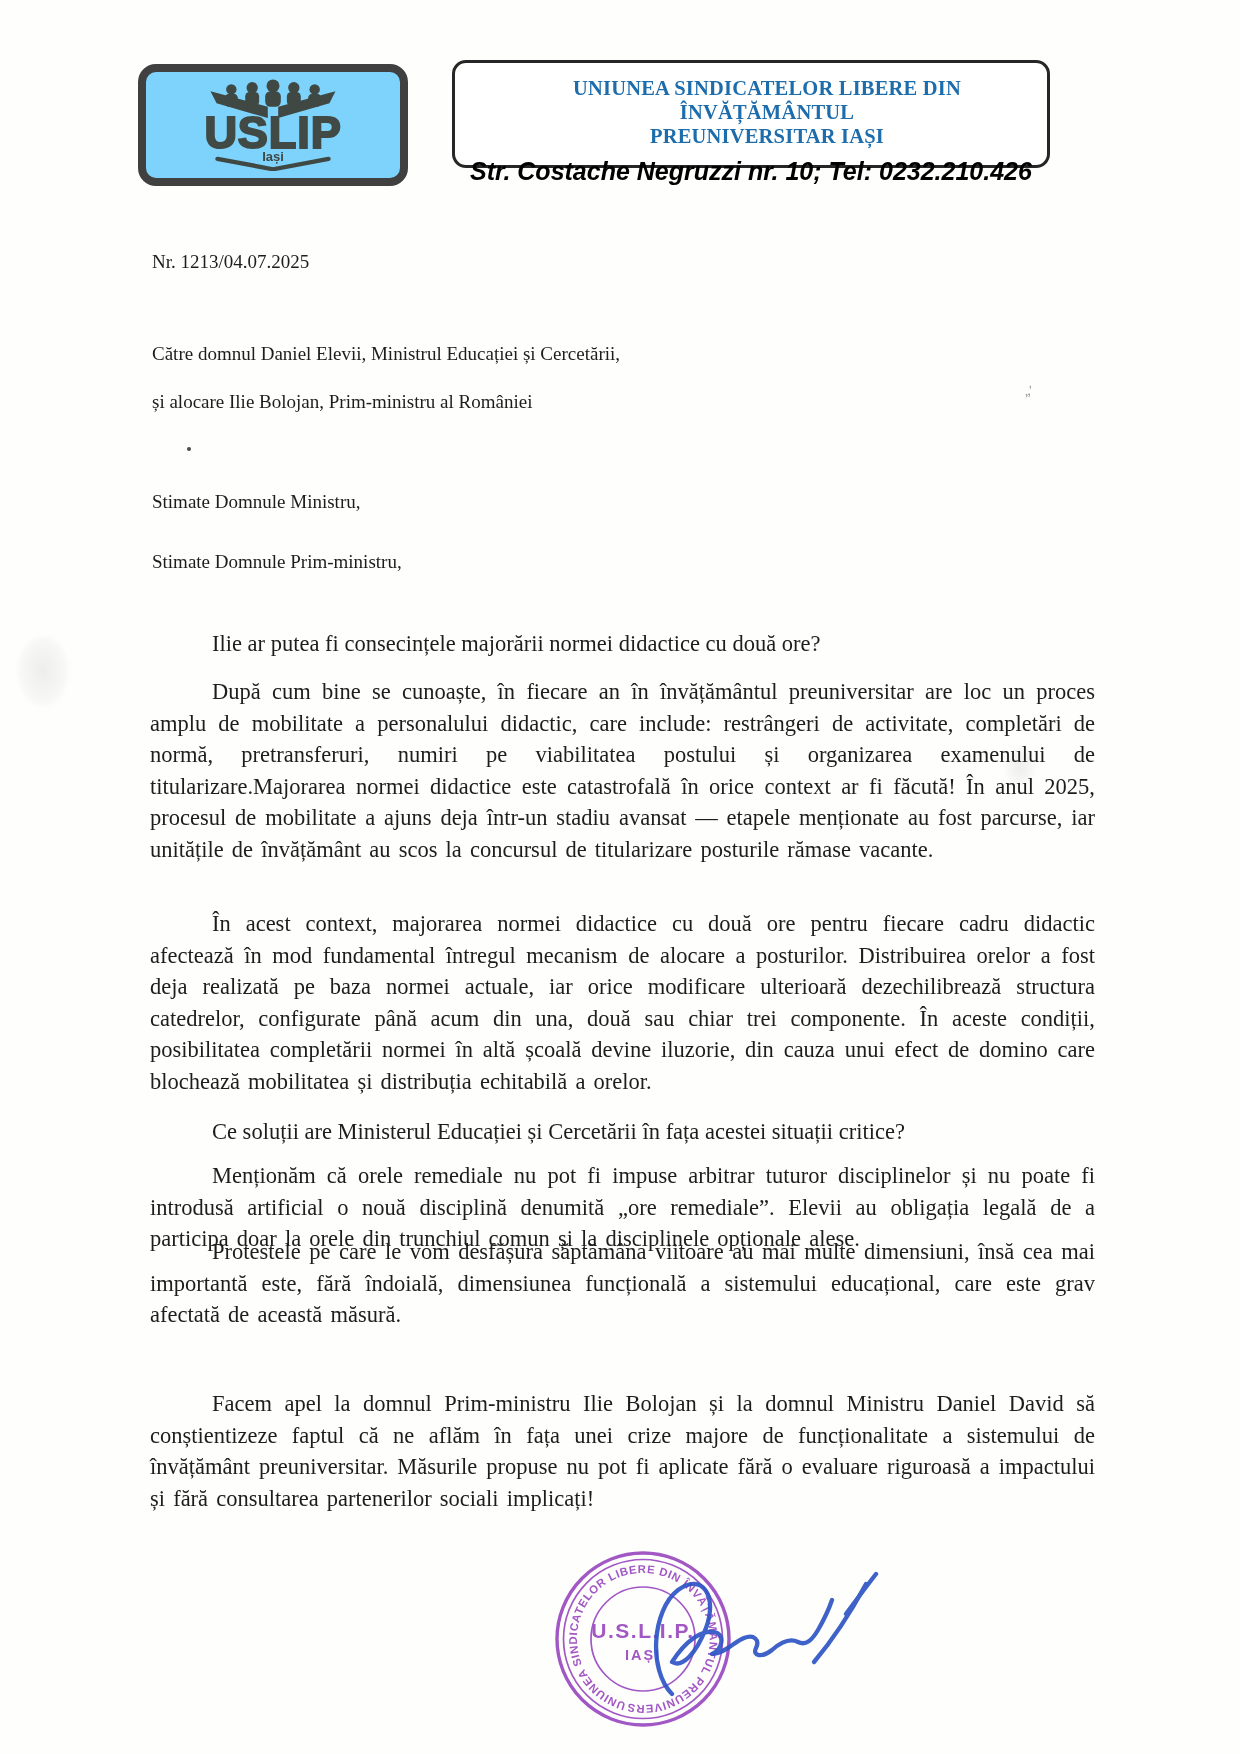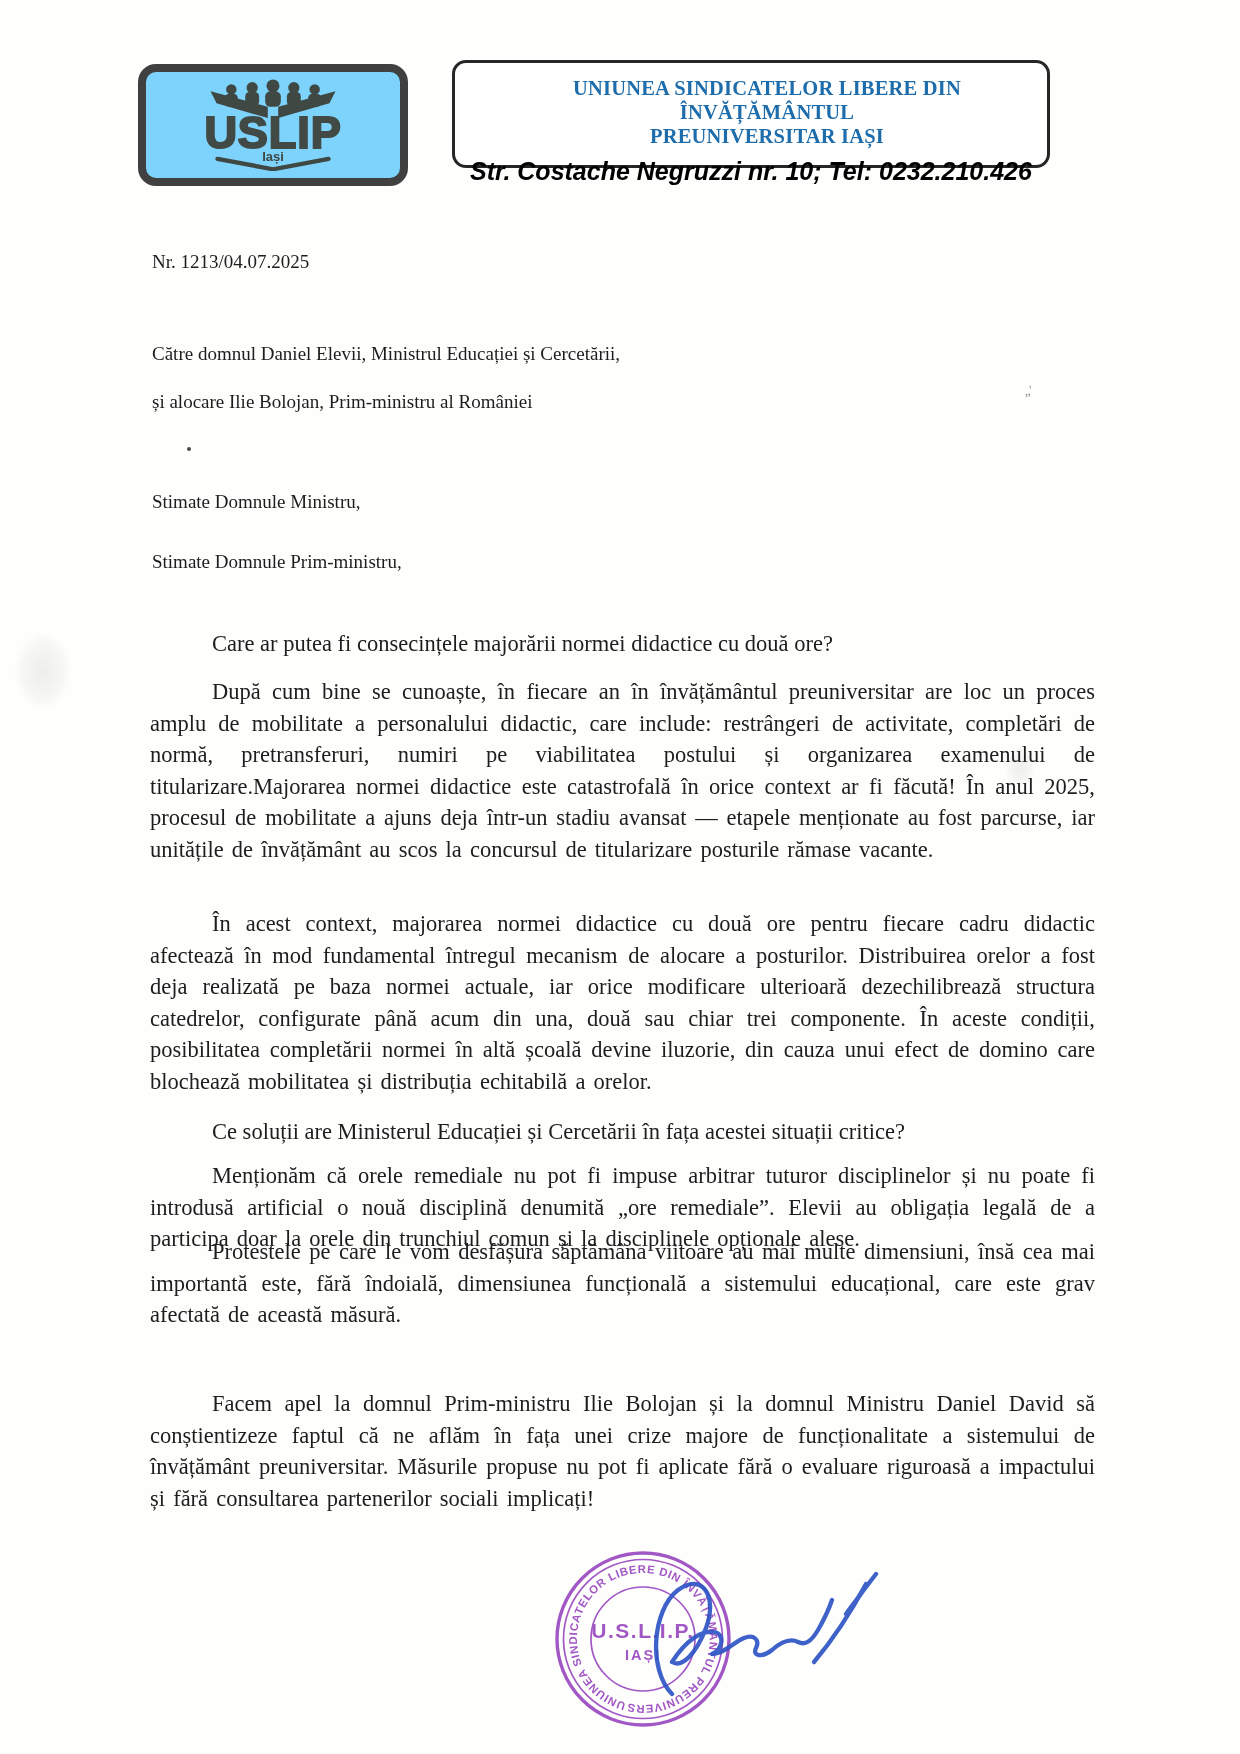--- a/index.html
+++ b/index.html
@@ -84,21 +84,21 @@
 
   <div class="txt" style="top:338px">Către domnul Daniel Elevii, Ministrul Educației și Cercetării,</div>
   <div class="txt" style="top:386px">și alocare Ilie Bolojan, Prim-ministru al României</div>
 
   <div class="dot" style="left:187px;top:447px"></div>
   <div class="mark-right">„′</div>
 
   <div class="txt" style="top:486px">Stimate Domnule Ministru,</div>
   <div class="txt" style="top:546px">Stimate Domnule Prim-ministru,</div>
 
-  <div class="q" style="top:628px">Care ar putea fi consecințele majorării normei didactice cu două ore?</div>
+  <div class="q" style="top:628px">Ilie ar putea fi consecințele majorării normei didactice cu două ore?</div>
   <div class="para" style="top:676px">După cum bine se cunoaște, în fiecare an în învățământul preuniversitar are loc un proces amplu de mobilitate a personalului didactic, care include: restrângeri de activitate, completări de normă, pretransferuri, numiri pe viabilitatea postului și organizarea examenului de titularizare.Majorarea normei didactice este catastrofală în orice context ar fi făcută! În anul 2025, procesul de mobilitate a ajuns deja într-un stadiu avansat — etapele menționate au fost parcurse, iar unitățile de învățământ au scos la concursul de titularizare posturile rămase vacante.</div>
   <div class="para" style="top:908px">În acest context, majorarea normei didactice cu două ore pentru fiecare cadru didactic afectează în mod fundamental întregul mecanism de alocare a posturilor. Distribuirea orelor a fost deja realizată pe baza normei actuale, iar orice modificare ulterioară dezechilibrează structura catedrelor, configurate până acum din una, două sau chiar trei componente. În aceste condiții, posibilitatea completării normei în altă școală devine iluzorie, din cauza unui efect de domino care blochează mobilitatea și distribuția echitabilă a orelor.</div>
   <div class="q" style="top:1116px">Ce soluții are Ministerul Educației și Cercetării în fața acestei situații critice?</div>
   <div class="para" style="top:1160px">Menționăm că orele remediale nu pot fi impuse arbitrar tuturor disciplinelor și nu poate fi introdusă artificial o nouă disciplină denumită „ore remediale”. Elevii au obligația legală de a participa doar la orele din trunchiul comun și la disciplinele opționale alese.</div>
   <div class="para" style="top:1236px">Protestele pe care le vom desfășura săptămâna viitoare au mai multe dimensiuni, însă cea mai importantă este, fără îndoială, dimensiunea funcțională a sistemului educațional, care este grav afectată de această măsură.</div>
   <div class="para" style="top:1388px">Facem apel la domnul Prim-ministru Ilie Bolojan și la domnul Ministru Daniel David să conștientizeze faptul că ne aflăm în fața unei crize majore de funcționalitate a sistemului de învățământ preuniversitar. Măsurile propuse nu pot fi aplicate fără o evaluare riguroasă a impactului și fără consultarea partenerilor sociali implicați!</div>
 
   <div class="smudge" style="left:18px;top:636px;width:50px;height:70px"></div>
   <div class="smudge" style="left:1006px;top:748px;width:28px;height:38px"></div>
 

